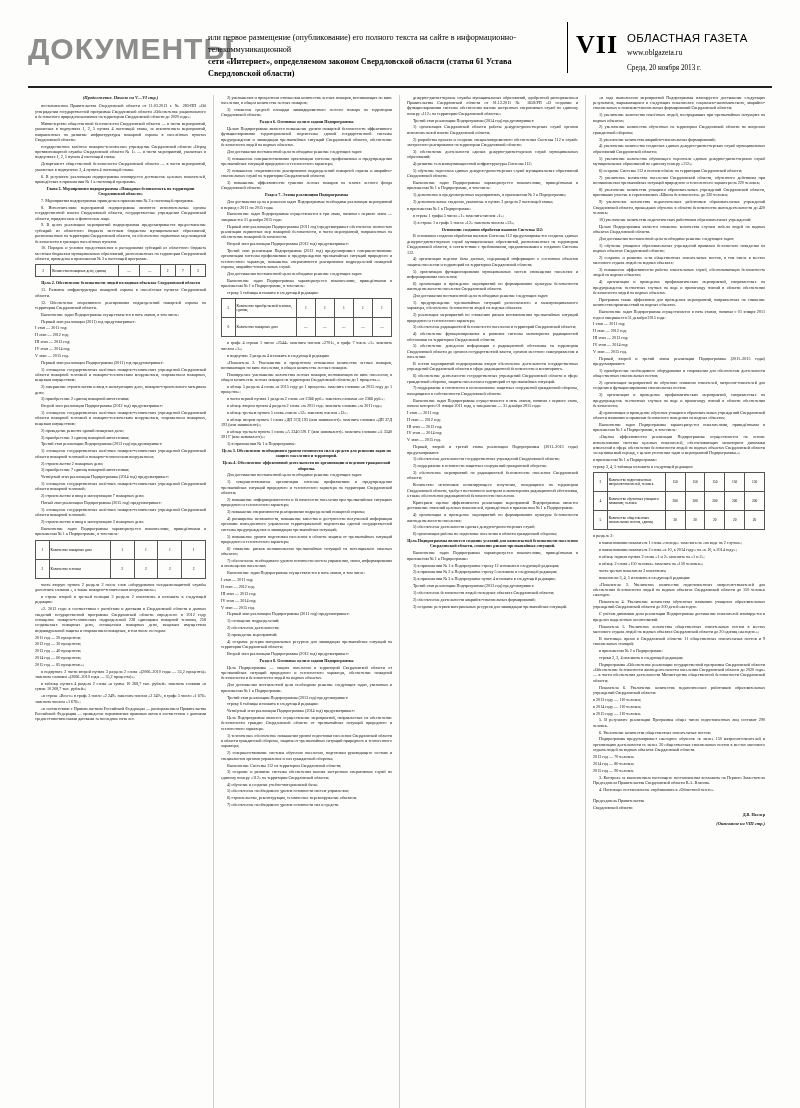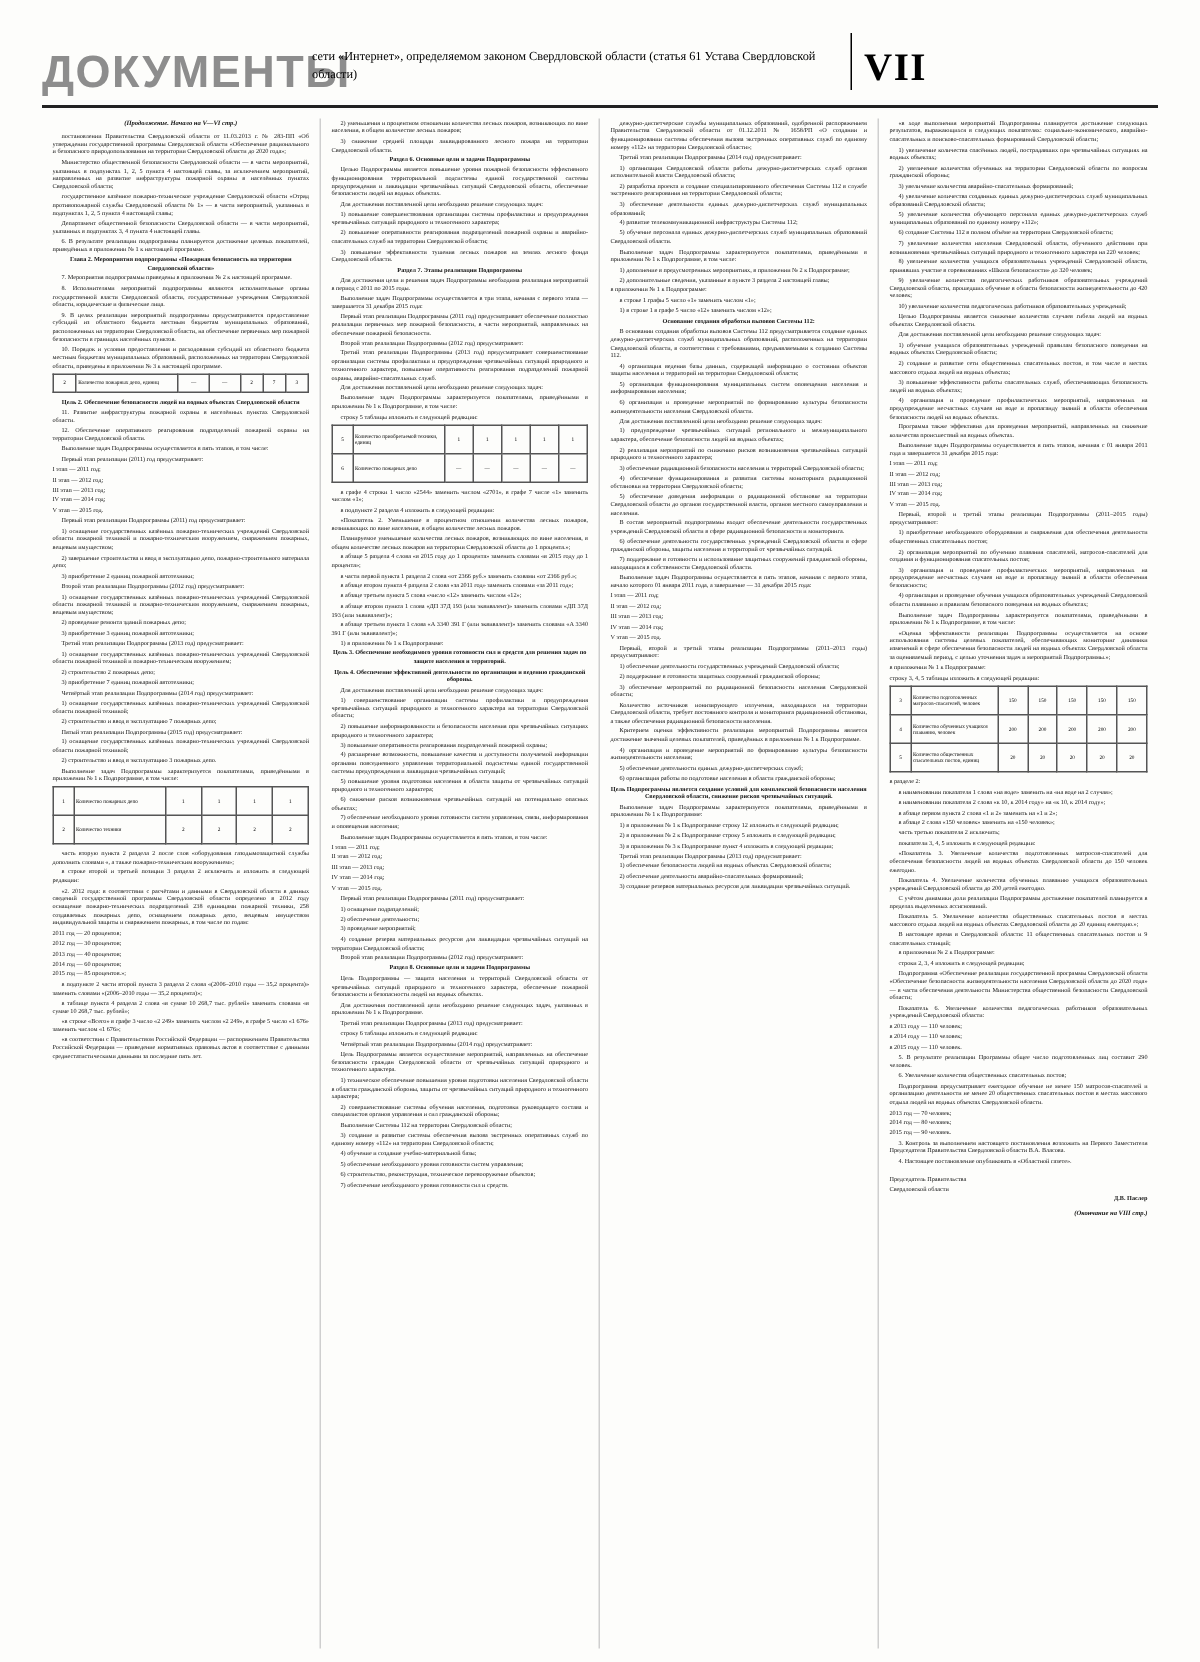--- a/index.html
+++ b/index.html
@@ -38,24 +38,30 @@
 </style>
 </head>
 <body>
 
 <div class="page">
   <div class="sheet">
 
     <div class="masthead">
       <div class="mast-title">ДОКУМЕНТЫ</div>
       <div class="mast-mid">
-        <div style="font-weight:normal">сети «Интернет», определяемом законом Свердловской области (статья 61 Устава Свердловской области)</div>
+        <div>или первое размещение (опубликование) его полного текста на сайте в информационно-телекоммуникационной</div>
+        <div style="font-weight:bold">сети «Интернет», определяемом законом Свердловской области (статья 61 Устава Свердловской области)</div>
       </div>
       <div class="mast-right">
         <div class="vii">VII</div>
+        <div class="mast-right-txt">
+          <div class="og">ОБЛАСТНАЯ ГАЗЕТА</div>
+          <div class="site">www.oblgazeta.ru</div>
+          <div class="date">Среда, 20 ноября 2013 г.</div>
+        </div>
       </div>
     </div>
 
     <div class="cols">
 
       <div class="col">
         <p class="cont">(Продолжение. Начало на V—VI стр.)</p>
         <p>постановлении Правительства Свердловской области от 11.03.2013 г. № 283-ПП «Об утверждении государственной программы Свердловской области «Обеспечение рационального и безопасного природопользования на территории Свердловской области до 2020 года»;</p>
         <p>Министерство общественной безопасности Свердловской области — в части мероприятий, указанных в подпунктах 1, 2, 5 пункта 4 настоящей главы, за исключением мероприятий, направленных на развитие инфраструктуры пожарной охраны в населённых пунктах Свердловской области;</p>
         <p>государственное казённое пожарно-техническое учреждение Свердловской области «Отряд противопожарной службы Свердловской области № 1» — в части мероприятий, указанных в подпунктах 1, 2, 5 пункта 4 настоящей главы;</p>

